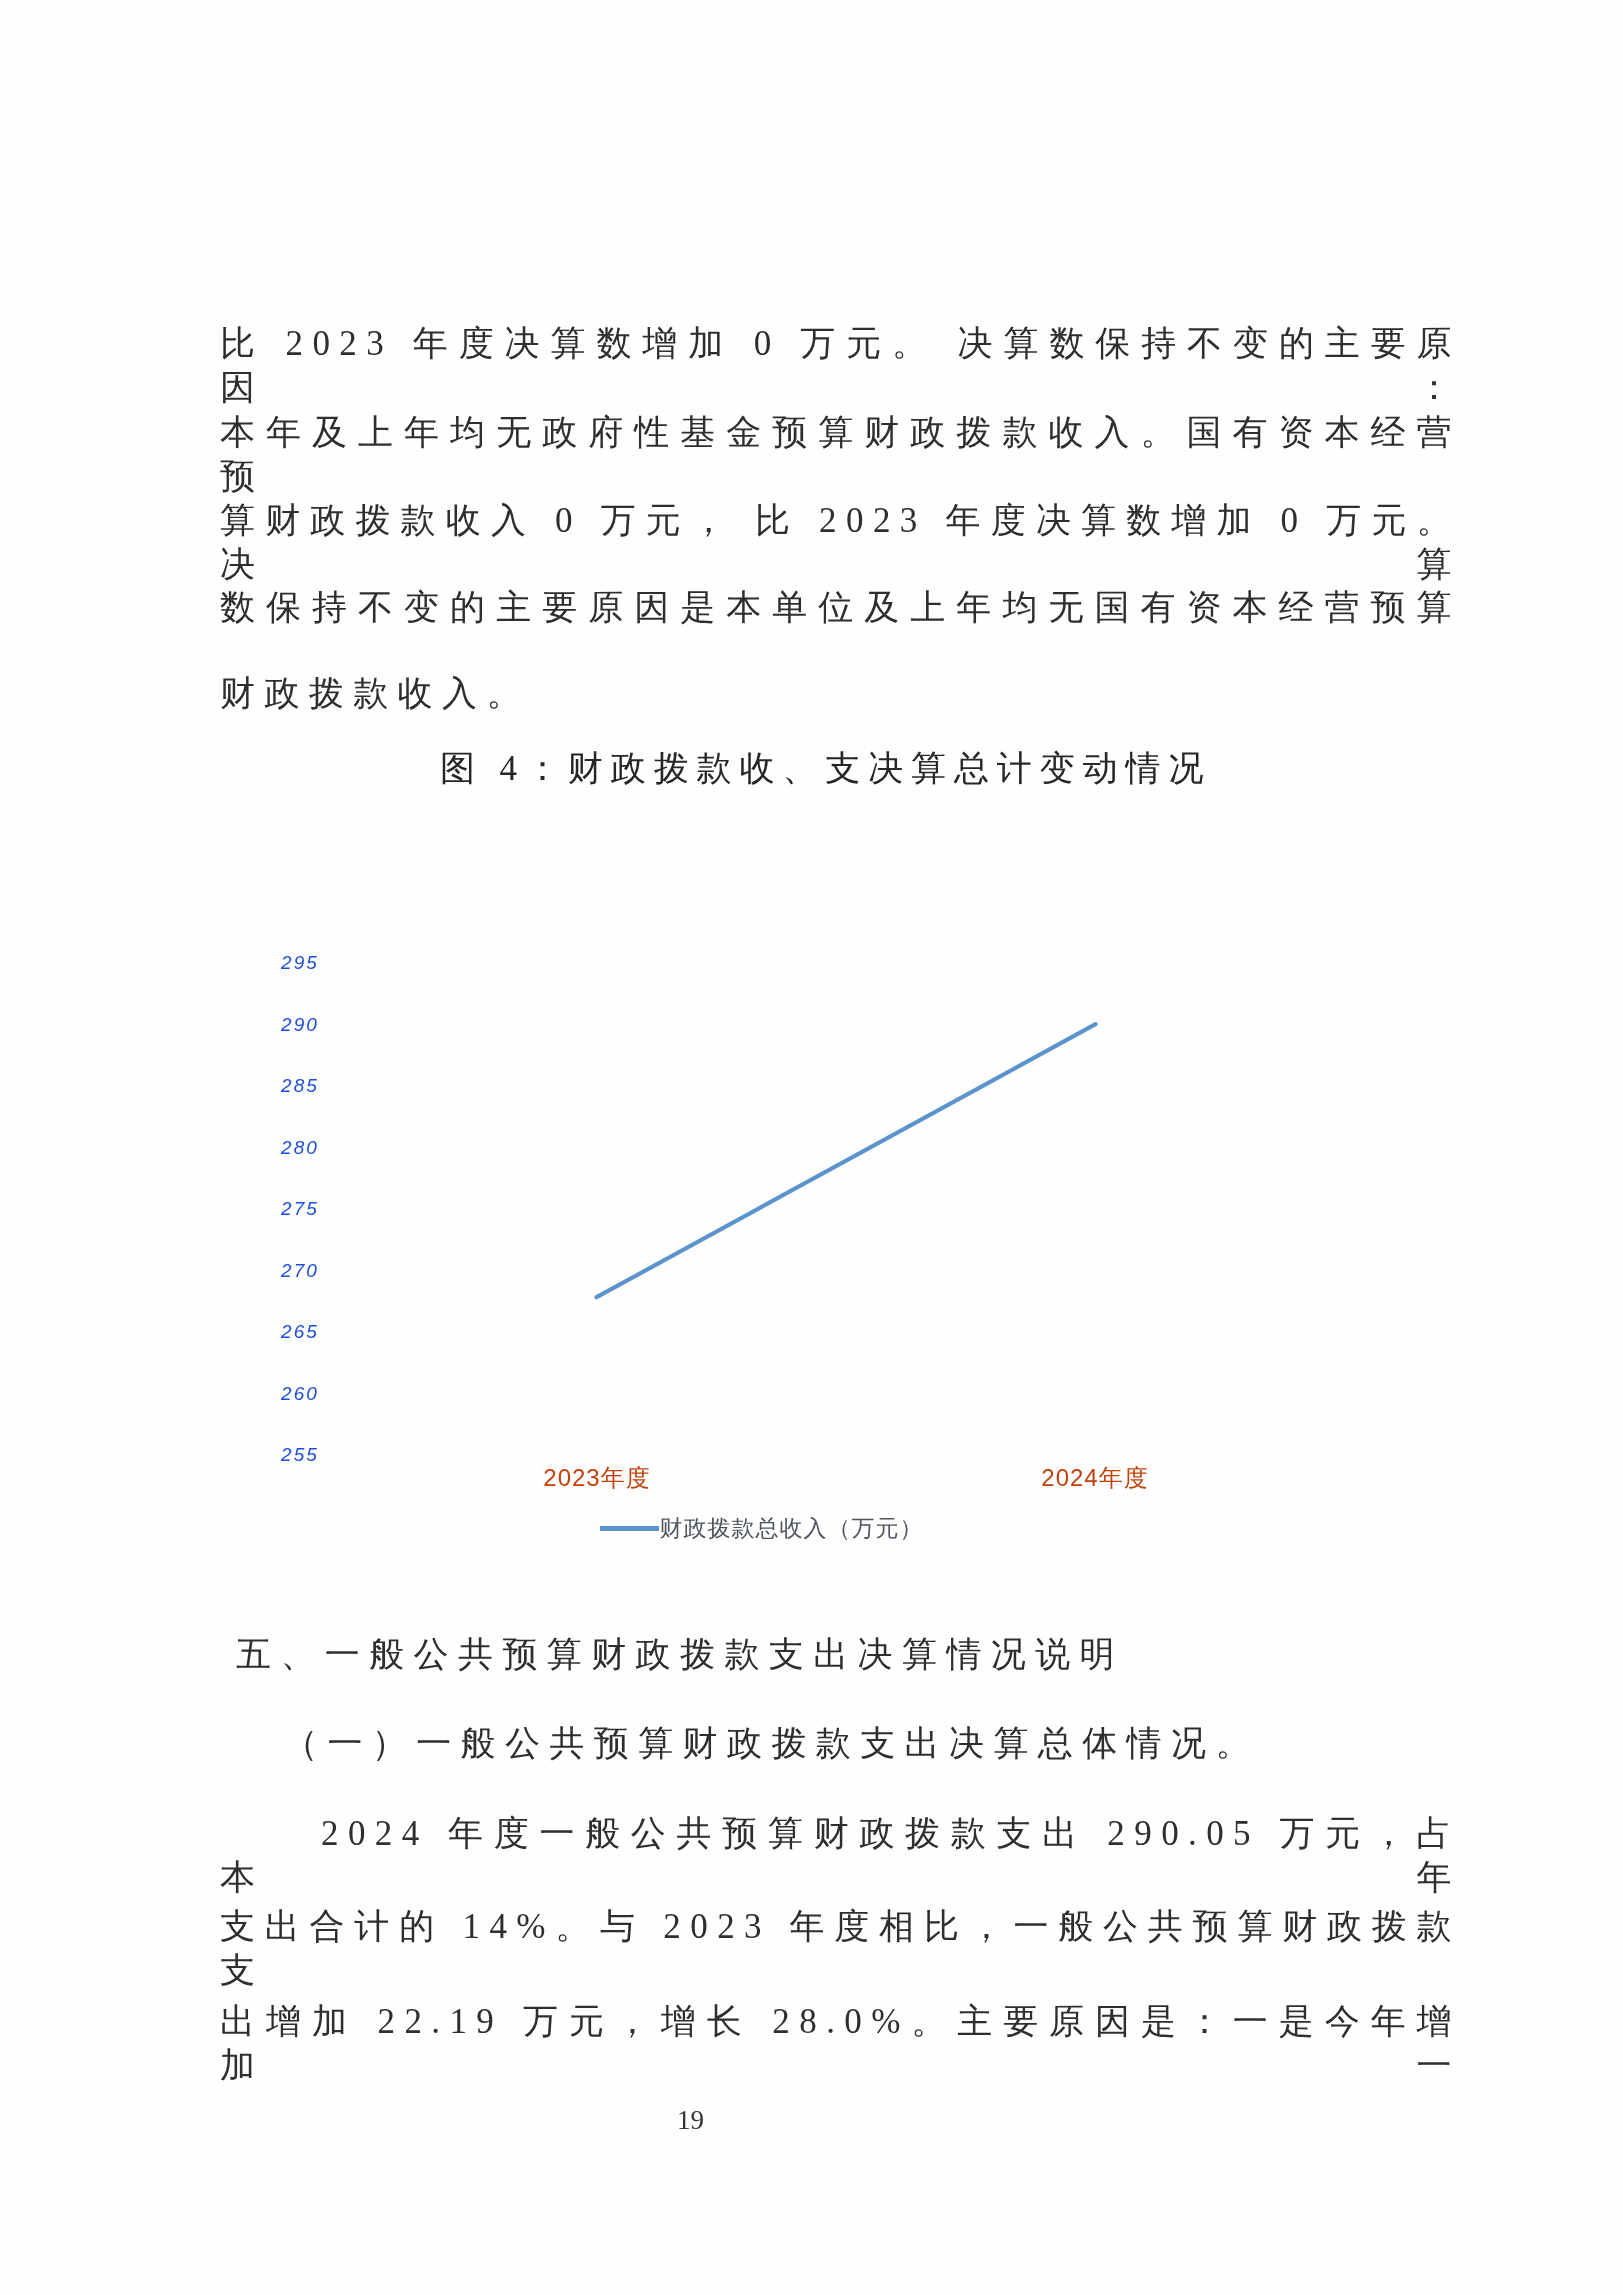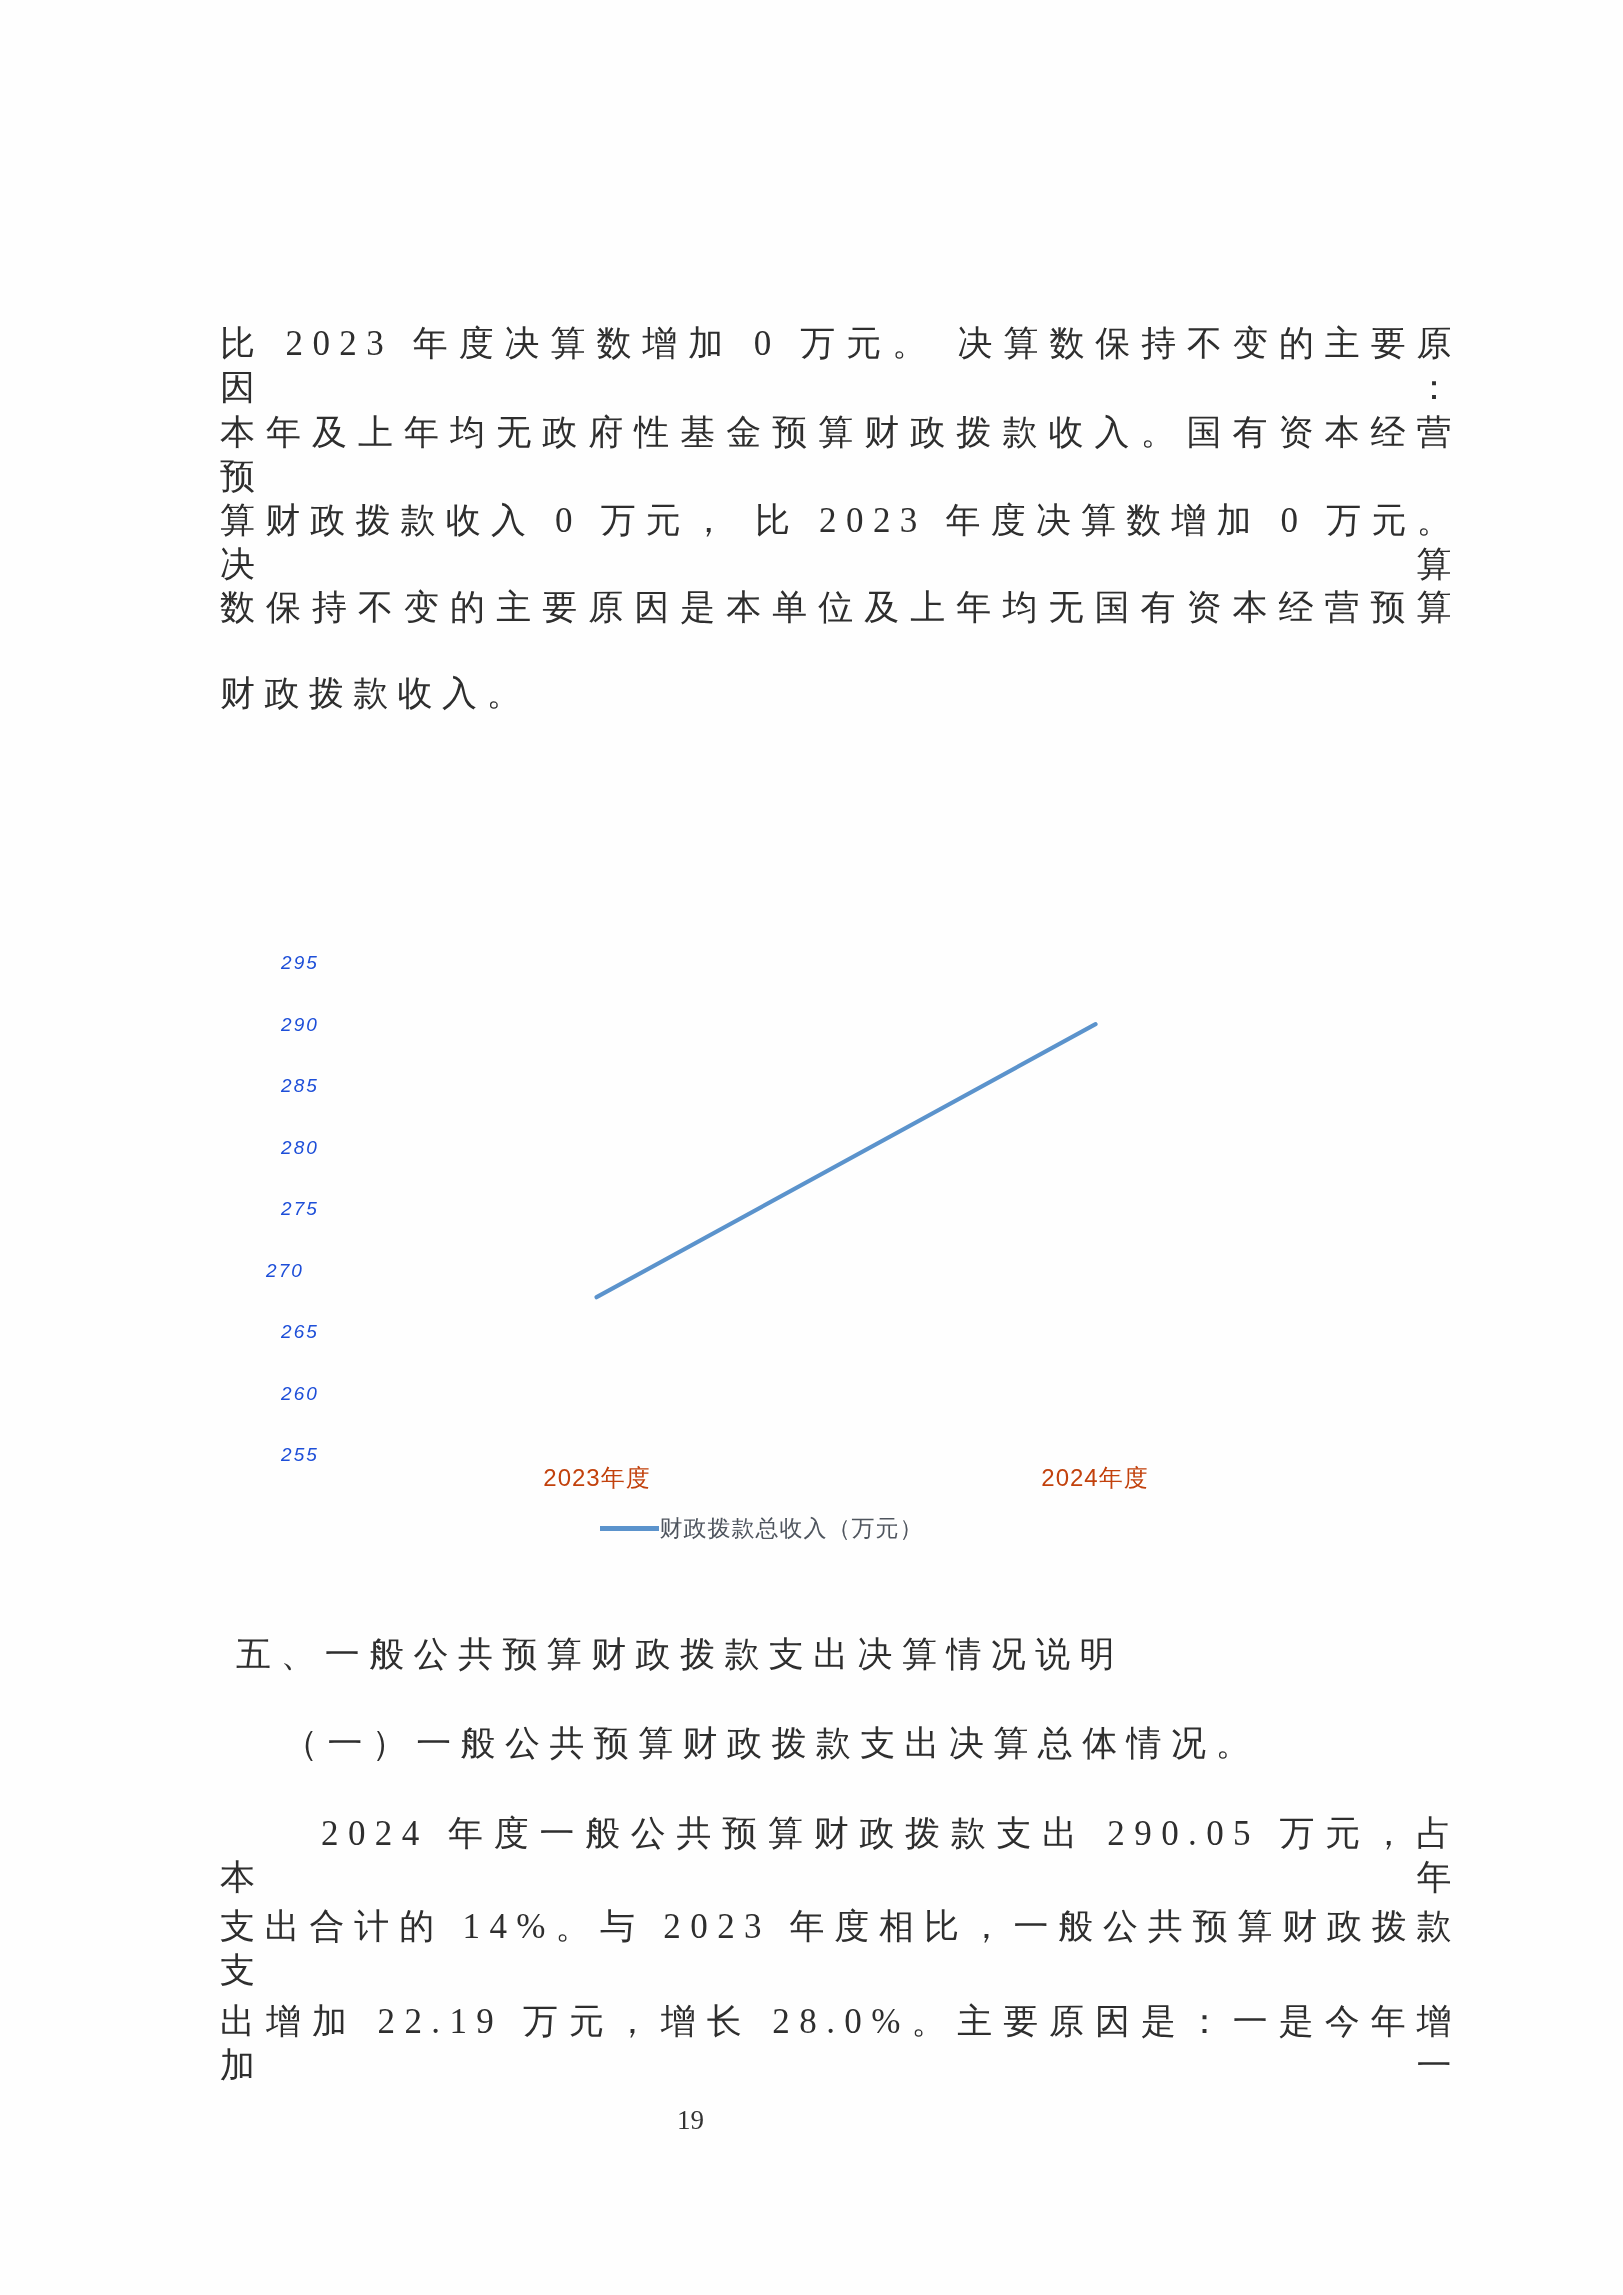--- a/index.html
+++ b/index.html
@@ -100,28 +100,29 @@
 <div class="page">
 
   <div>
     <div class="tline just" style="top:322px">比 2023 年度决算数增加 0 万元。 决算数保持不变的主要原因：</div>
     <div class="tline just" style="top:411px">本年及上年均无政府性基金预算财政拨款收入。国有资本经营预</div>
     <div class="tline just" style="top:499px">算财政拨款收入 0 万元， 比 2023 年度决算数增加 0 万元。 决算</div>
     <div class="tline just" style="top:586px">数保持不变的主要原因是本单位及上年均无国有资本经营预算</div>
     <div class="tline" style="top:672px">财政拨款收入。</div>
   </div>
 
+  <div class="caption">图 4：财政拨款收、支决算总计变动情况</div>
 
   <div class="chart">
       <div class="ytick" style="top: 12px;">295</div>
       <div class="ytick" style="top: 74px;">290</div>
       <div class="ytick" style="top: 135px;">285</div>
       <div class="ytick" style="top: 197px;">280</div>
       <div class="ytick" style="top: 258px;">275</div>
-      <div class="ytick" style="top: 320px; text-align: center;">270</div>
+      <div class="ytick" style="top: 320px;">270</div>
       <div class="ytick" style="top: 381px;">265</div>
       <div class="ytick" style="top: 443px;">260</div>
       <div class="ytick" style="top: 504px;">255</div>
       <div class="xlabel" style="left: 236px; top: 525px;">2023年度</div>
       <div class="xlabel" style="left: 734px; top: 525px;">2024年度</div>
       <svg class="plot" width="1021" height="618" viewBox="0 0 1950 1180">
         <polyline points="660,687.8 1613,166.3" fill="none" stroke="#5b93cc" stroke-width="8" stroke-linecap="round"></polyline>
       </svg>
       <div class="legend">
         <span class="legend-swatch" style="background: rgb(91, 147, 204);"></span>

